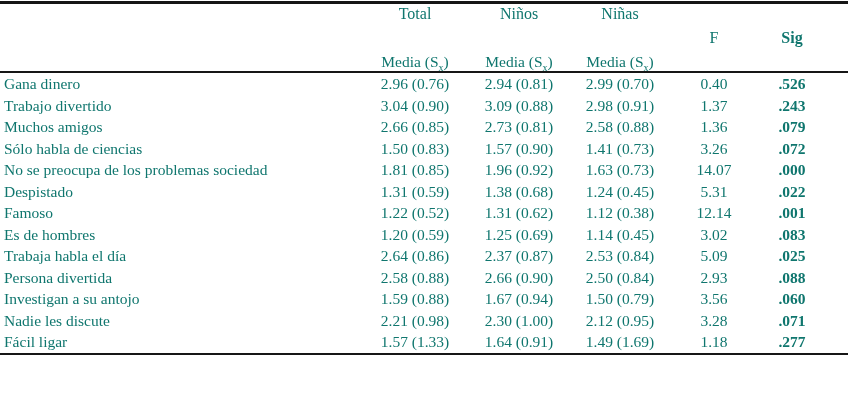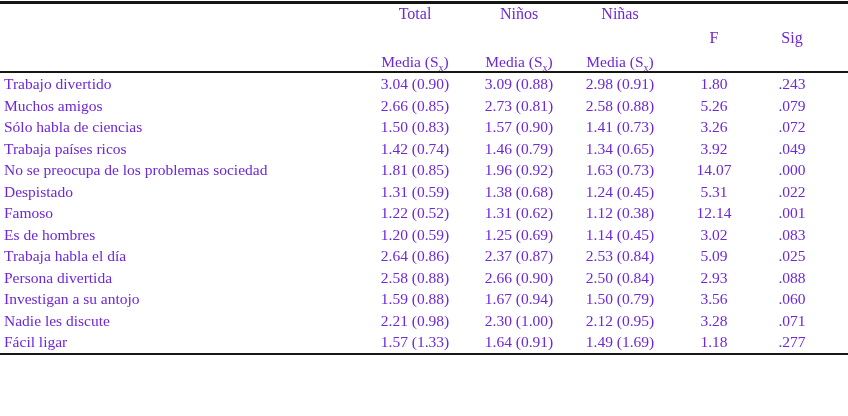--- a/index.html
+++ b/index.html
@@ -1,21 +1,21 @@
 <!DOCTYPE html>
 <html><head>
 <meta charset="utf-8">
 <style>
   html, body { margin: 0; padding: 0; }
   .sheet {
     width: 848px;
     height: 416px;
     background: #ffffff;
     font-family: "Liberation Serif", serif;
-    color: #6d28d9;
+    color: #0f766e;
     overflow: hidden;
     box-sizing: border-box;
     padding-top: 1px;
   }
   table.stats {
     width: 848px;
     border-collapse: collapse;
     table-layout: fixed;
     border-top: 3px solid #161616;
     border-bottom: 2px solid #161616;
@@ -39,21 +39,21 @@
     text-align: center;
     vertical-align: middle;
     padding: 0;
     line-height: 1;
     white-space: nowrap;
   }
   td.label-col, th.label-col {
     text-align: left;
     padding-left: 4px;
   }
-  .sig-col { padding-right: 22px; }
+  .sig-col { padding-right: 22px; font-weight: bold; }
 </style>
 </head>
 <body>
 
 <div class="sheet">
   <table class="stats">
     <colgroup>
       <col style="width:362px">
       <col style="width:106px">
       <col style="width:102px">
@@ -75,50 +75,50 @@
         <th>
           <div>Niñas</div>
           <div class="h-line2"><span>Media (S</span><sub>x</sub><span>)</span></div>
         </th>
         <th>F</th>
         <th class="sig-col">Sig</th>
       </tr>
     </thead>
     <tbody>
         <tr>
+    <td class="label-col">Gana dinero</td>
+    <td>2.96 (0.76)</td>
+    <td>2.94 (0.81)</td>
+    <td>2.99 (0.70)</td>
+    <td>0.40</td>
+    <td class="sig-col">.526</td>
+  </tr>
+        <tr>
     <td class="label-col">Trabajo divertido</td>
     <td>3.04 (0.90)</td>
     <td>3.09 (0.88)</td>
     <td>2.98 (0.91)</td>
-    <td>1.80</td>
+    <td>1.37</td>
     <td class="sig-col">.243</td>
   </tr>
         <tr>
     <td class="label-col">Muchos amigos</td>
     <td>2.66 (0.85)</td>
     <td>2.73 (0.81)</td>
     <td>2.58 (0.88)</td>
-    <td>5.26</td>
+    <td>1.36</td>
     <td class="sig-col">.079</td>
   </tr>
         <tr>
     <td class="label-col">Sólo habla de ciencias</td>
     <td>1.50 (0.83)</td>
     <td>1.57 (0.90)</td>
     <td>1.41 (0.73)</td>
     <td>3.26</td>
     <td class="sig-col">.072</td>
-  </tr>
-        <tr>
-    <td class="label-col">Trabaja países ricos</td>
-    <td>1.42 (0.74)</td>
-    <td>1.46 (0.79)</td>
-    <td>1.34 (0.65)</td>
-    <td>3.92</td>
-    <td class="sig-col">.049</td>
   </tr>
         <tr>
     <td class="label-col">No se preocupa de los problemas sociedad</td>
     <td>1.81 (0.85)</td>
     <td>1.96 (0.92)</td>
     <td>1.63 (0.73)</td>
     <td>14.07</td>
     <td class="sig-col">.000</td>
   </tr>
         <tr>

